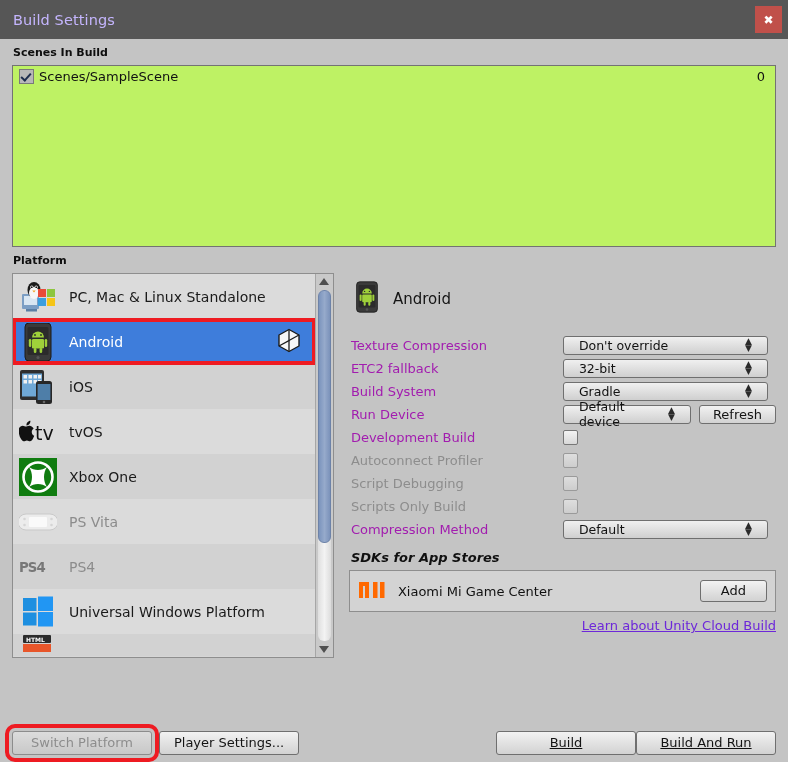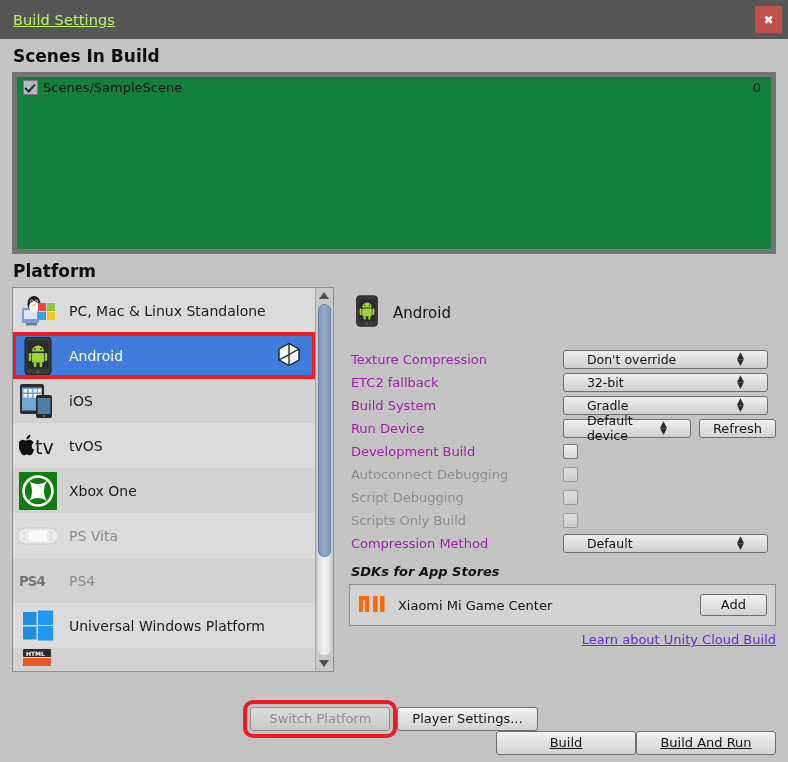--- a/index.html
+++ b/index.html
@@ -22,24 +22,23 @@
   .titlebar {
     height: 39px;
     background: #565656;
     display: flex;
     align-items: center;
     justify-content: space-between;
     padding: 0 0 0 13px;
     box-sizing: border-box;
   }
   .titlebar-title {
-    color: #bef264;
+    color: #c4b5fd;
     font-size: 14.5px;
     letter-spacing: 0.1px;
-    text-decoration: underline;
   }
   .close-btn {
     width: 27px;
     height: 27px;
     margin-right: 6px;
     background: #c0504a;
     color: #ffffff;
     font-size: 12px;
     font-weight: bold;
     display: flex;
@@ -53,31 +52,31 @@
   
   .dialog-body {
     padding: 0 12px;
     box-sizing: border-box;
     height: 723px;
     position: relative;
   }
 
   .section-heading {
     font-weight: bold;
-    font-size: 17px;
+    font-size: 11px;
     color: #0e0e0e;
     margin: 7px 0 6px 1px;
     font-family: "DejaVu Sans", sans-serif;
   }
 
   
   .scenes-box {
     height: 182px;
-    background: #15803d;
-    border: 5px solid #737373;
+    background: #bef264;
+    border: 1px solid #737373;
     box-sizing: border-box;
     position: relative;
   }
   .scene-row {
     display: flex;
     align-items: center;
     padding: 2px 7px 2px 6px;
     height: 21px;
     box-sizing: border-box;
   }
@@ -272,21 +271,21 @@
   .prop-label.dim { color: #8d8d8d; }
   .u-dropdown {
     height: 19px;
     background: linear-gradient(#f0f0f0,#cfcfcf);
     border: 1px solid #6f6f6f;
     border-radius: 3px;
     font-size: 12.5px;
     color: #121212;
     display: flex;
     align-items: center;
-    padding: 0 23px;
+    padding: 0 15px;
     box-sizing: border-box;
     position: relative;
     cursor: pointer;
     font-family: "DejaVu Sans", "Liberation Sans", sans-serif;
   }
   .u-dropdown .dd-value { flex: 1; }
   .dd-arrows {
     font-size: 9px;
     line-height: 7px;
     color: #2a2a2a;
@@ -349,21 +348,20 @@
   }
 
   
   .bottom-bar {
     position: absolute;
     left: 12px;
     right: 12px;
     bottom: 14px;
     display: flex;
     align-items: center;
-    flex-direction: column;
   }
   .bottom-left { display: flex; align-items: center; gap: 7px; }
   .bottom-right { margin-left: auto; display: flex; gap: 0; text-decoration: underline; }
   .red-frame {
     outline: 4px solid #ee1b22;
     outline-offset: 3px;
   }
   #switch-platform-button { padding: 3px 18px; }
   #player-settings-button { padding: 3px 14px; }
   #build-button, #build-and-run-button {
@@ -621,21 +619,21 @@
         </div>
         <button class="u-btn" id="refresh-button">Refresh</button>
       </div>
 
       <div class="prop-row">
         <span class="prop-label">Development Build</span>
         <span class="u-checkbox"></span>
       </div>
 
       <div class="prop-row">
-        <span class="prop-label dim">Autoconnect Debugging</span>
+        <span class="prop-label dim">Autoconnect Profiler</span>
         <span class="u-checkbox dim"></span>
       </div>
 
       <div class="prop-row">
         <span class="prop-label dim">Script Debugging</span>
         <span class="u-checkbox dim"></span>
       </div>
 
       <div class="prop-row">
         <span class="prop-label dim">Scripts Only Build</span>

